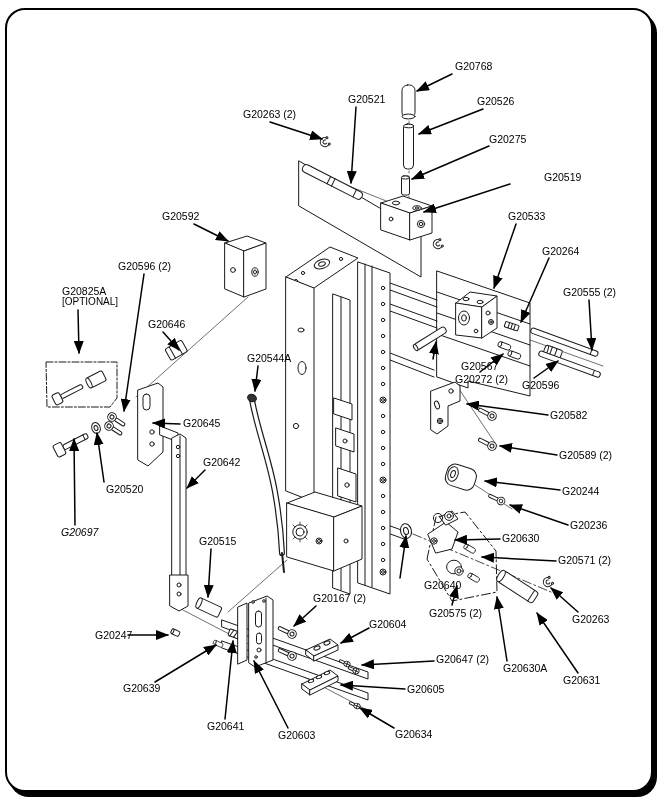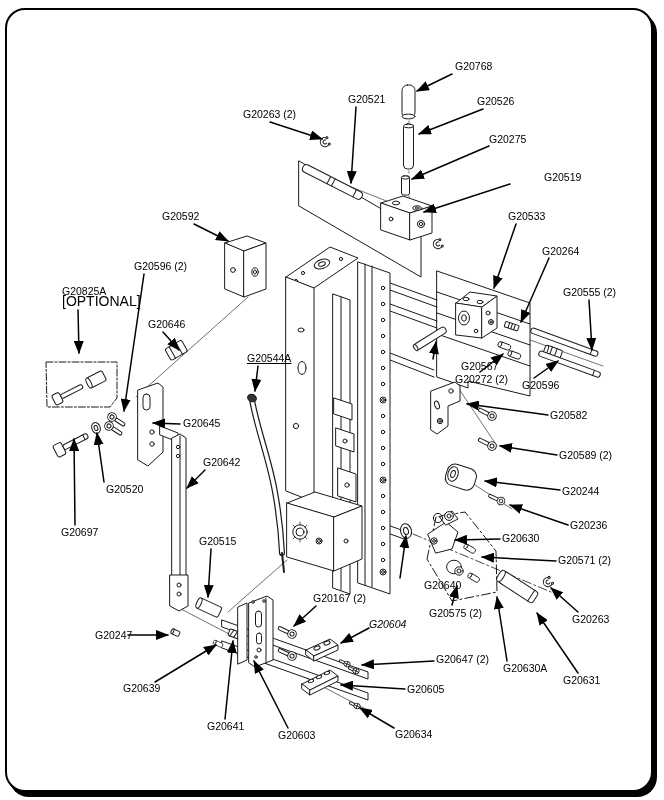--- a/index.html
+++ b/index.html
@@ -5,21 +5,21 @@
   html,body{margin:0;padding:0;background:#fff;}
   .stage{position:relative;width:664px;height:800px;background:#fff;overflow:hidden;
          font-family:"Liberation Sans",sans-serif;}
   .frame{position:absolute;left:5px;top:8px;width:644px;height:780px;
          border:2.5px solid #000;border-radius:20px;background:#fff;
          box-shadow:4px 5px 0 0 #000;}
   svg.art{position:absolute;left:0;top:0;width:664px;height:800px;}
   svg.art *{vector-effect:none;}
   .labels{position:absolute;left:0;top:0;width:664px;height:740px;pointer-events:none;}
   .part-label{position:absolute;color:#000;font-size:10.5px;line-height:11px;white-space:nowrap;}
-  .part-label .ls{font-size:14px;line-height:9px;}
+  .part-label .ls{font-size:10px;line-height:9px;}
 </style>
 </head>
 <body>
 
 <div class="stage">
   <div class="frame"></div>
 
   <svg class="art" id="art" viewBox="0 0 664 800" stroke="#1a1a1a" stroke-width="1" fill="#ffffff" stroke-linejoin="round" stroke-linecap="round">
     <defs>
       <marker id="ah" markerUnits="userSpaceOnUse" markerWidth="13" markerHeight="10" refX="12" refY="5" orient="auto">
@@ -453,49 +453,49 @@
 
   </div>
       <div class="part-label" style="left: 243px; top: 109px;">
     <div class="lt">G20263 (2)</div>
 
   </div>
       <div class="part-label" style="left: 162px; top: 211px;">
     <div class="lt">G20592</div>
 
   </div>
-      <div class="part-label" style="left: 134px; top: 261px;">
+      <div class="part-label" style="left: 118px; top: 261px;">
     <div class="lt">G20596 (2)</div>
 
   </div>
       <div class="part-label" style="left: 62px; top: 286px;">
     <div class="lt">G20825A</div>
     <div class="ls">[OPTIONAL]</div>
   </div>
       <div class="part-label" style="left: 148px; top: 319px;">
     <div class="lt">G20646</div>
 
   </div>
-      <div class="part-label" style="left: 247px; top: 353px; text-decoration: underline;">
+      <div class="part-label" style="left: 247px; top: 353px;">
     <div class="lt">G20544A</div>
 
   </div>
       <div class="part-label" style="left: 183px; top: 418px;">
     <div class="lt">G20645</div>
 
   </div>
       <div class="part-label" style="left: 203px; top: 457px;">
     <div class="lt">G20642</div>
 
   </div>
       <div class="part-label" style="left: 106px; top: 484px;">
     <div class="lt">G20520</div>
 
   </div>
-      <div class="part-label" style="left: 61px; top: 527px;">
+      <div class="part-label" style="left: 61px; top: 527px; font-style: italic;">
     <div class="lt">G20697</div>
 
   </div>
       <div class="part-label" style="left: 199px; top: 536px;">
     <div class="lt">G20515</div>
 
   </div>
       <div class="part-label" style="left: 95px; top: 630px;">
     <div class="lt">G20247</div>
 
@@ -509,21 +509,21 @@
 
   </div>
       <div class="part-label" style="left: 278px; top: 730px;">
     <div class="lt">G20603</div>
 
   </div>
       <div class="part-label" style="left: 313px; top: 593px;">
     <div class="lt">G20167 (2)</div>
 
   </div>
-      <div class="part-label" style="left: 369px; top: 619px; font-style: italic;">
+      <div class="part-label" style="left: 369px; top: 619px;">
     <div class="lt">G20604</div>
 
   </div>
       <div class="part-label" style="left: 436px; top: 654px;">
     <div class="lt">G20647 (2)</div>
 
   </div>
       <div class="part-label" style="left: 407px; top: 684px;">
     <div class="lt">G20605</div>
 

